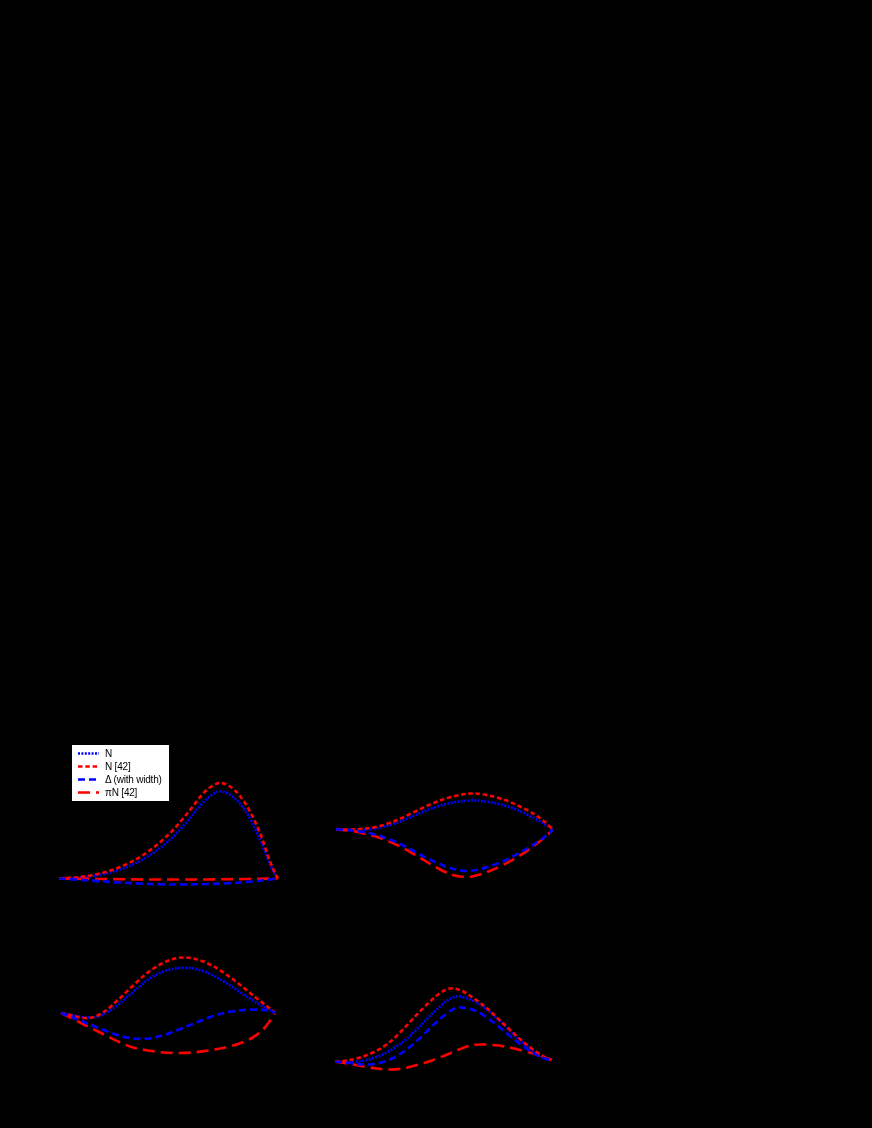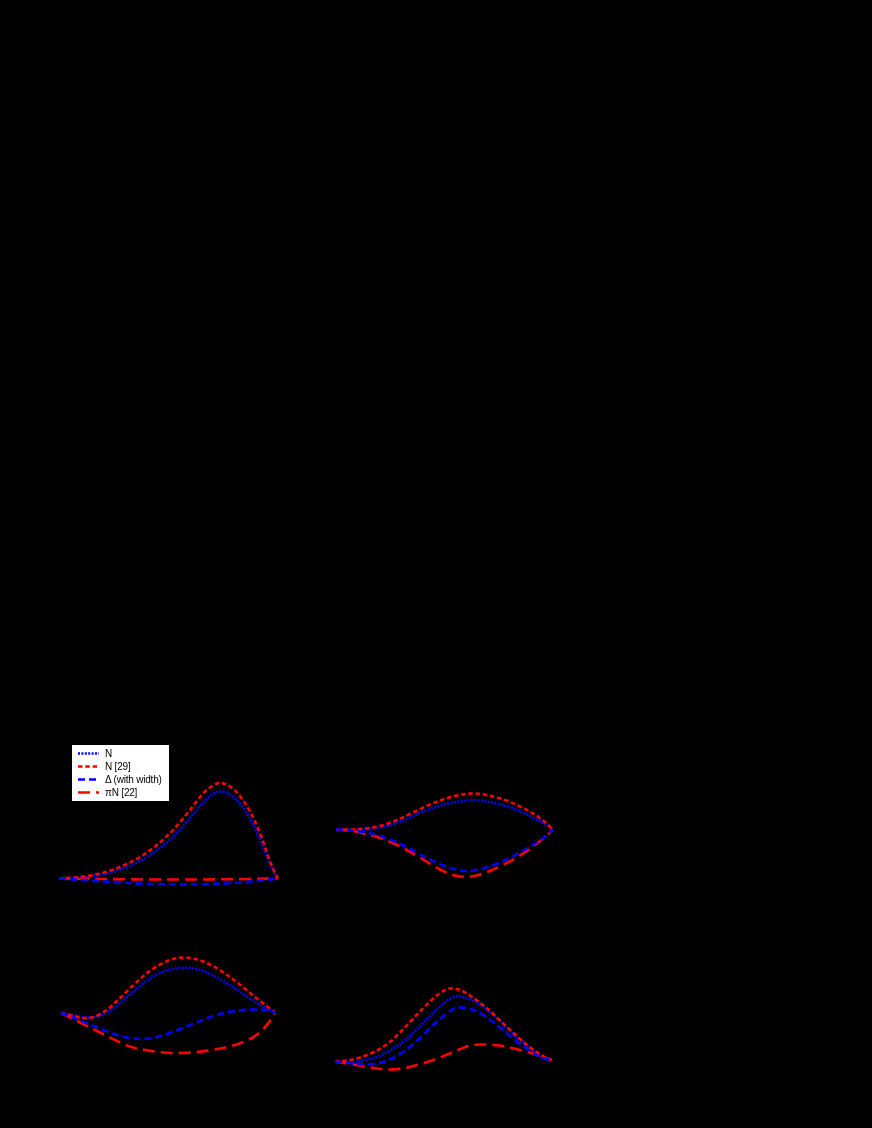--- a/index.html
+++ b/index.html
@@ -89,29 +89,29 @@
     <div class="legend-row">
       <svg width="23" height="9">
           <line x1="1" y1="4.5" x2="22" y2="4.5" stroke="#0000ff" stroke-width="2.6" stroke-dasharray="2 1.4"></line>
         </svg>
       <span class="legend-label">N</span>
     </div>
     <div class="legend-row">
       <svg width="23" height="9">
           <line x1="1" y1="4.5" x2="22" y2="4.5" stroke="#ff0000" stroke-width="2.6" stroke-dasharray="4.5 2.8"></line>
         </svg>
-      <span class="legend-label">N [29]</span>
+      <span class="legend-label">N [42]</span>
     </div>
     <div class="legend-row">
       <svg width="23" height="9">
           <line x1="1" y1="4.5" x2="22" y2="4.5" stroke="#0000ff" stroke-width="2.6" stroke-dasharray="7 4"></line>
         </svg>
       <span class="legend-label">Δ (with width)</span>
     </div>
     <div class="legend-row">
       <svg width="23" height="9">
           <line x1="1" y1="4.5" x2="22" y2="4.5" stroke="#ff0000" stroke-width="2.6" stroke-dasharray="12 6"></line>
         </svg>
-      <span class="legend-label">πN [22]</span>
+      <span class="legend-label">πN [42]</span>
     </div>
   </div>
 
 </div>
 
 </body></html>

